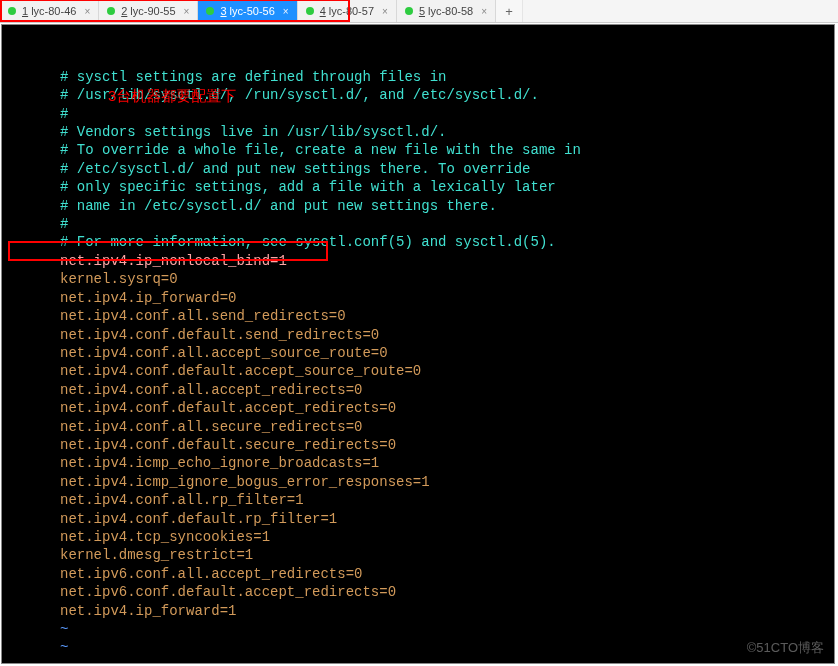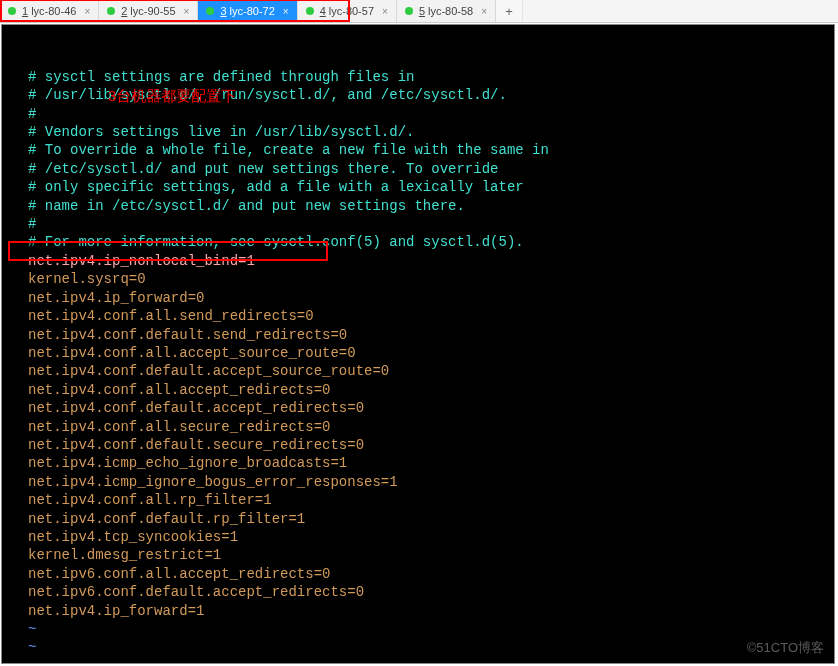--- a/index.html
+++ b/index.html
@@ -85,21 +85,21 @@
     font-family: "Consolas","Courier New",monospace;
     font-size: 14px;
     line-height: 18.4px;
     white-space: pre;
     overflow: hidden;
     position: relative;
     border:1px solid #888;
     margin:1px;
     box-sizing:border-box;
   }
-  .ln { padding: 0 26px; }
+  .ln { padding: 0 26px; margin-left: 32px; }
   .c-turq { color: #40e0d0; }          
   .c-yellow { color: #fca5a5; }        
   .c-orange { color: #d29a5a; }        
   .c-blue { color: #5b9bff; }          
   .line-box {
     position: absolute;
     top: 216px;
     left: 6px;
     width: 320px;
     height: 20px;
@@ -139,21 +139,21 @@
   </div>
   <div class="tab">
     <span class="dot"></span>
     <span class="idx">2</span>
     <span>lyc-90-55</span>
     <span class="close">×</span>
   </div>
   <div class="tab active">
     <span class="dot"></span>
     <span class="idx">3</span>
-    <span>lyc-80-72</span>
+    <span>lyc-50-56</span>
     <span class="close">×</span>
   </div>
   <div class="tab">
     <span class="dot"></span>
     <span class="idx">4</span>
     <span>lyc-80-57</span>
     <span class="close">×</span>
   </div>
   <div class="tab">
     <span class="dot"></span>

